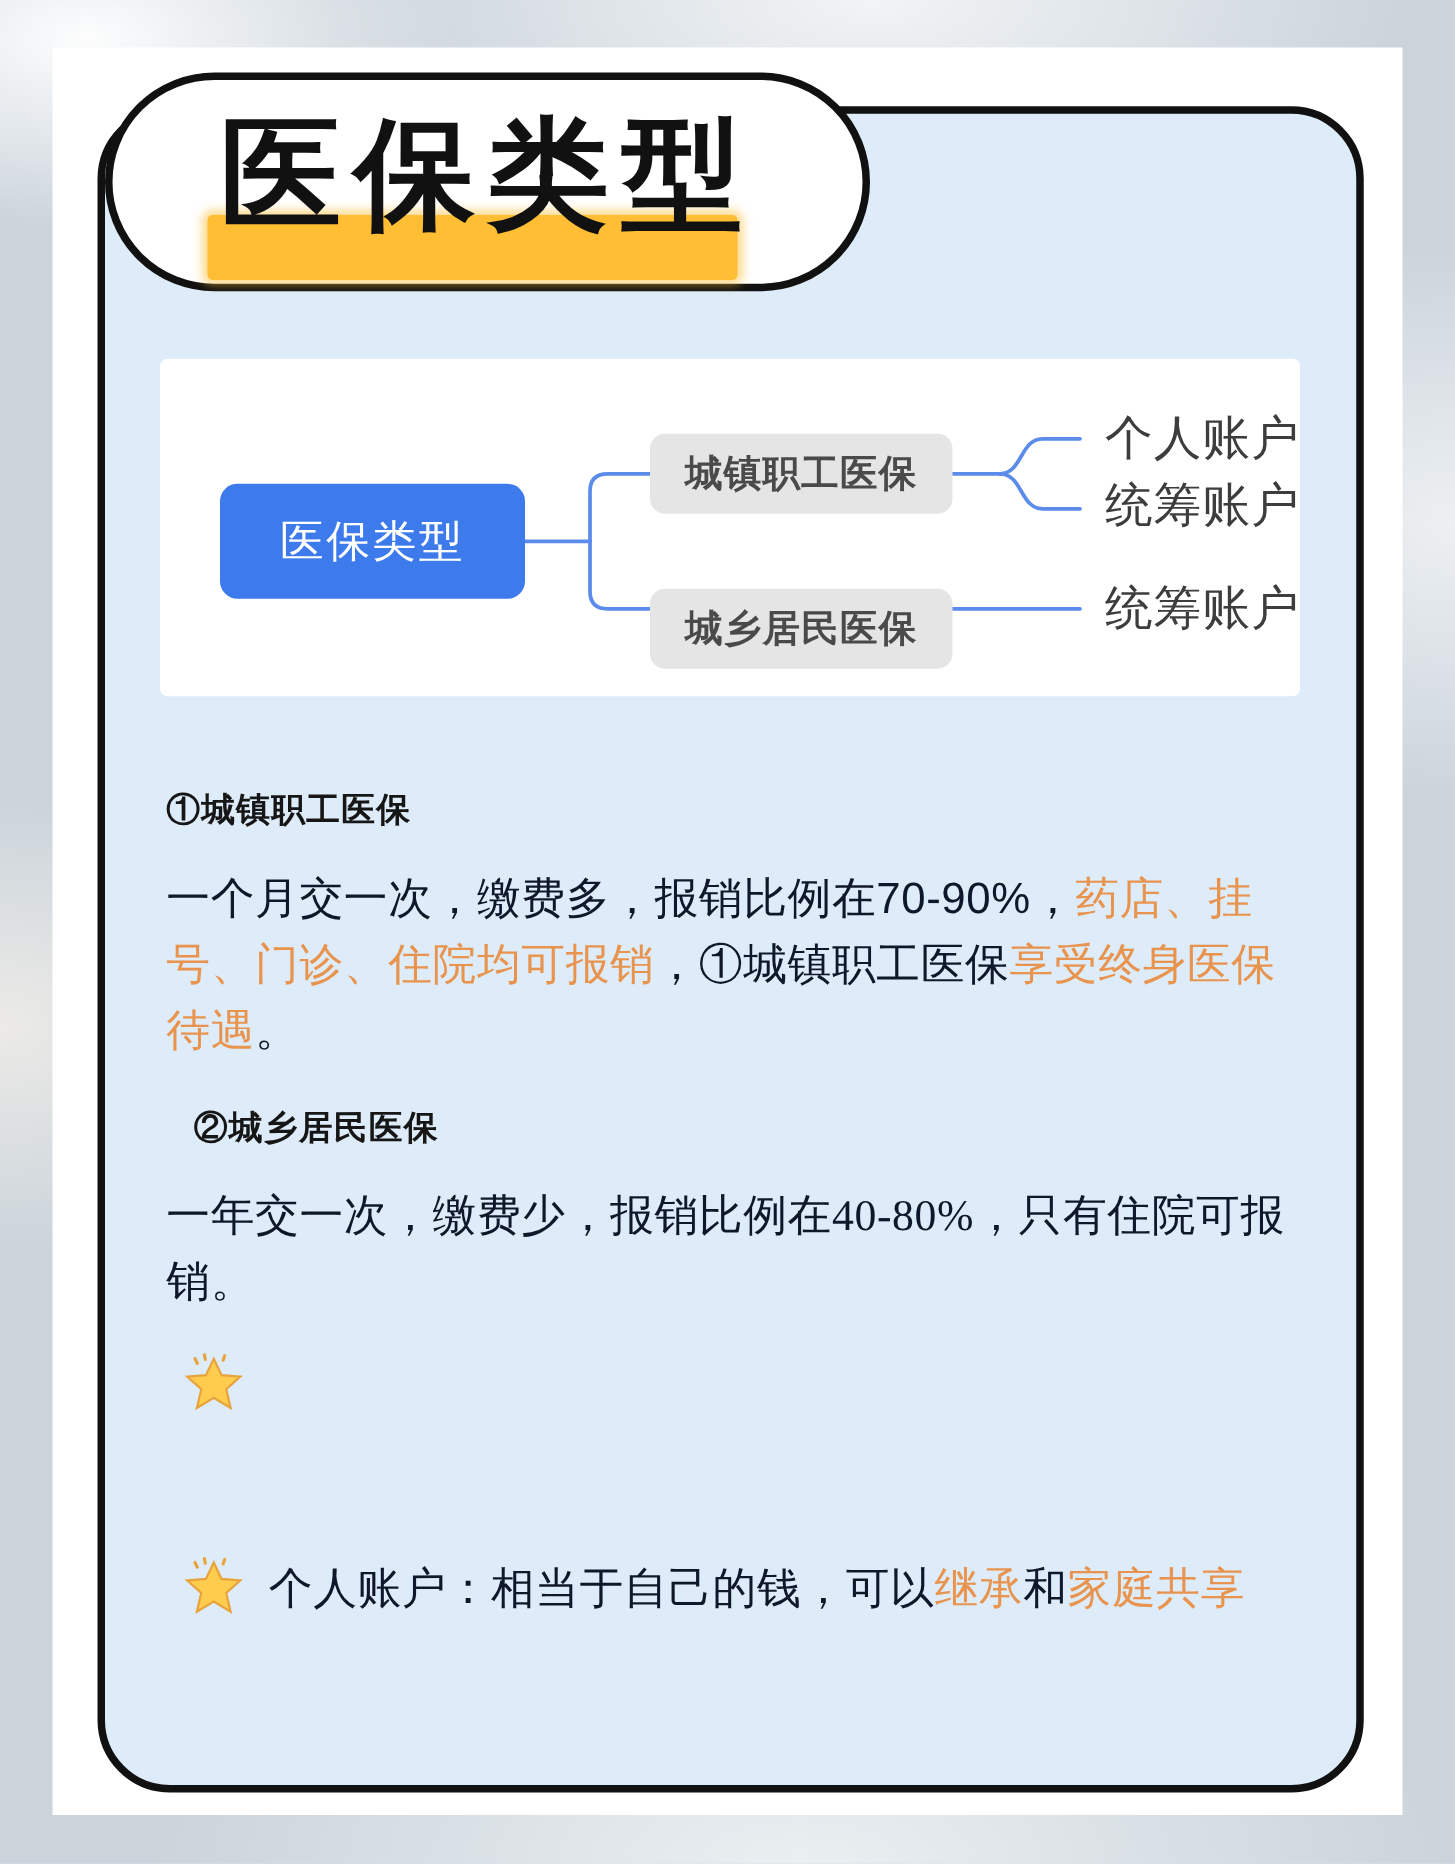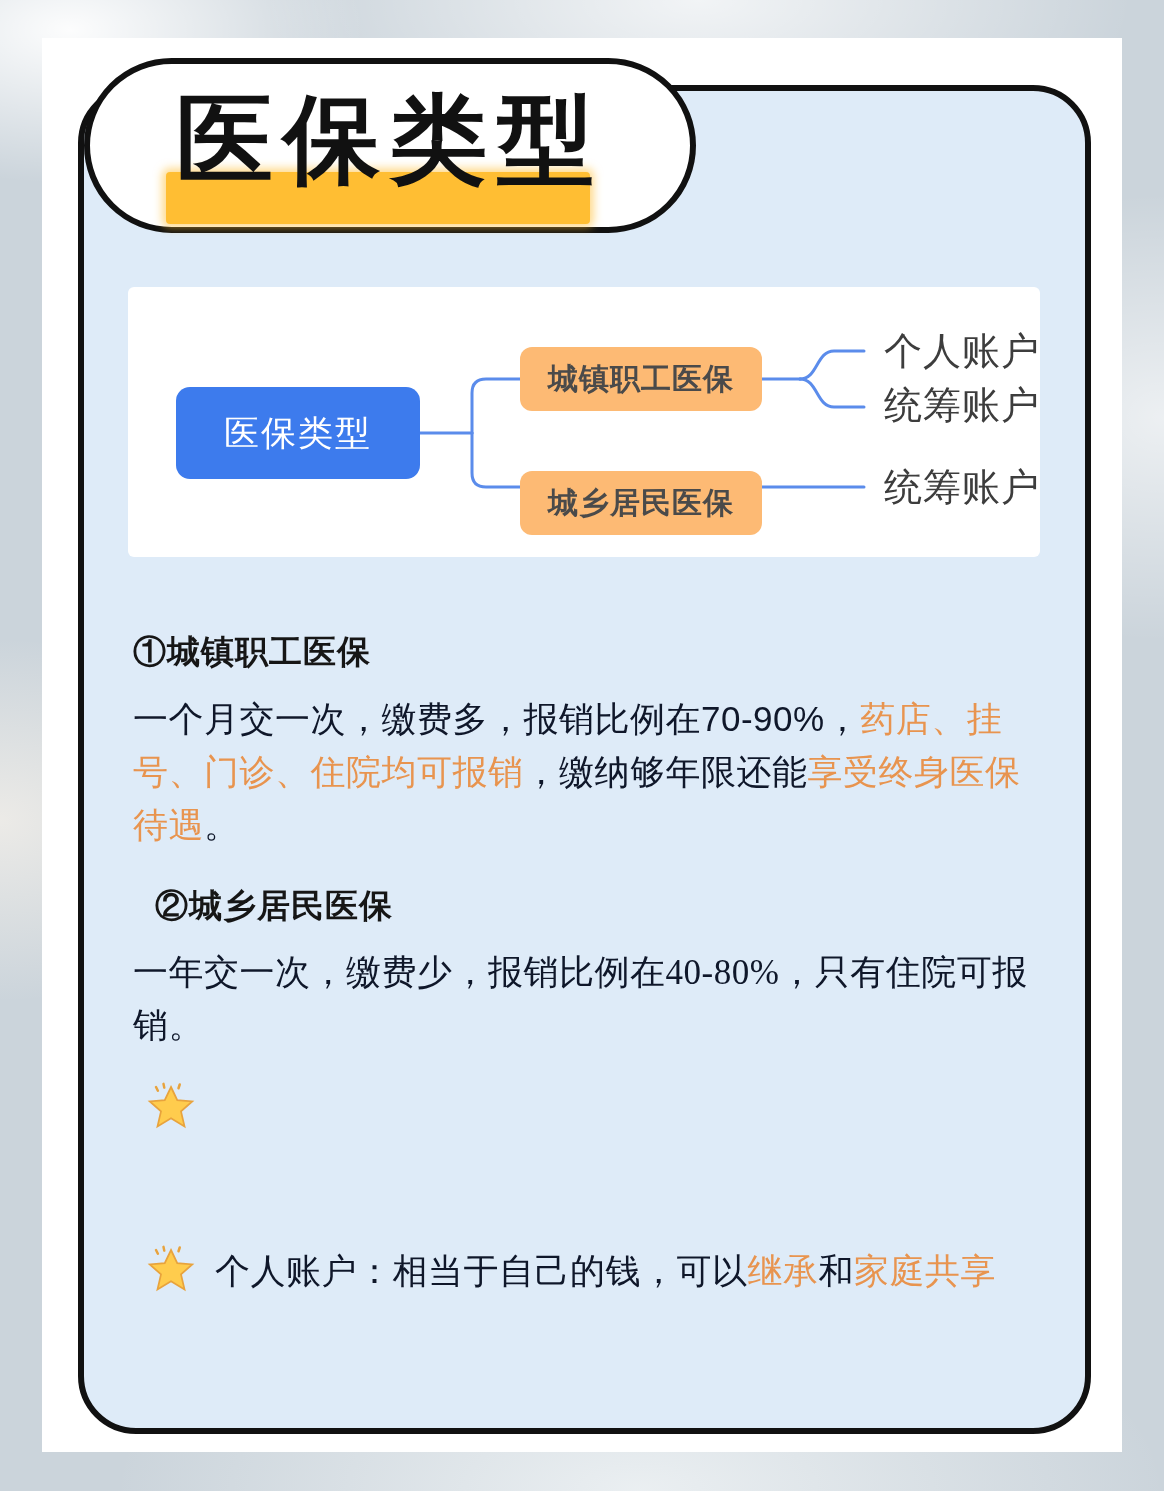--- a/index.html
+++ b/index.html
@@ -59,40 +59,40 @@
   }
   .diagram-panel .node-root {
     position:absolute; left:48px; top:100px; width:244px; height:92px;
     background:var(--node-blue,#3d7bed);
     border-radius:14px;
     display:flex; align-items:center; justify-content:center;
     color:#fff; font-size:35px; font-weight:500; letter-spacing:2px;
   }
   .diagram-panel .node-branch {
     position:absolute; width:242px; height:64px;
-    background:#fdba74; border-radius:12px;
+    background:#e5e5e5; border-radius:12px;
     display:flex; align-items:center; justify-content:center;
     color:#4a4a4a; font-size:30px; font-weight:600; letter-spacing:1px;
   }
   .node-branch.b1 { left:392px; top:60px; }
   .node-branch.b2 { left:392px; top:184px; }
   .diagram-panel .node-leaf {
     position:absolute; left:756px;
     color:#3d3d3d; font-size:38px; font-weight:500; letter-spacing:1px;
     line-height:36px; white-space:nowrap;
   }
   .node-leaf.l1 { top:46px; }
   .node-leaf.l2 { top:100px; }
   .node-leaf.l3 { top:182px; }
   svg.connectors { position:absolute; left:0; top:0; }
 
   
   .sec-heading {
     left:133px;
-    font-size:33px; font-weight:800; color:#161616; letter-spacing:1px;
+    font-size:27px; font-weight:800; color:#161616; letter-spacing:1px;
     white-space:nowrap;
   }
   .sec-body {
     left:133px; width:905px;
     font-size:35px; line-height:53px; color:#1f1f1f;
     letter-spacing:.5px;
   }
   .seg-dark   { color:#0f172a; }
   .seg-orange { color:var(--orange,#e8944f); }
 
@@ -132,21 +132,21 @@
   </svg>
   <div class="node-root">医保类型</div>
   <div class="node-branch b1">城镇职工医保</div>
   <div class="node-branch b2">城乡居民医保</div>
   <div class="node-leaf l1">个人账户</div>
   <div class="node-leaf l2">统筹账户</div>
   <div class="node-leaf l3">统筹账户</div>
 </div>
 
 <div class="abs sec-heading" style="top:630px;">①城镇职工医保</div>
-<div class="abs sec-body" style="top:692px;"><span class="seg-dark">一个月交一次，缴费多，报销比例在70-90%，</span><span class="seg-orange">药店、挂号、门诊、住院均可报销</span><span class="seg-dark">，缴纳够年限还能</span><span class="seg-orange">享受终身医保待遇</span><span class="seg-dark">。</span></div>
+<div class="abs sec-body" style="top:692px;"><span class="seg-dark">一个月交一次，缴费多，报销比例在70-90%，</span><span class="seg-orange">药店、挂号、门诊、住院均可报销</span><span class="seg-dark">，①城镇职工医保</span><span class="seg-orange">享受终身医保待遇</span><span class="seg-dark">。</span></div>
 
 <div class="abs sec-heading" style="top:884px;margin-left:22px;">②城乡居民医保</div>
 <div class="abs sec-body" style="top:946px;font-family:Liberation Serif, serif;"><span class="seg-dark">一年交一次，缴费少，报销比例在40-80%，只有住院可报销。</span></div>
 
 <div class="abs note" style="top:1080px;">
   <svg class="star" width="50" height="50" viewBox="0 0 40 40">
     <path d="M20 4 L25 14.5 L37 15.5 L28 23.5 L30.8 35.5 L20 29 L9.2 35.5 L12 23.5 L3 15.5 L15 14.5 Z" fill="#FFCC4D" stroke="#E8A33D" stroke-width="1.4"></path>
     <path d="M8 4 L9.5 7 M14 1.5 L14.6 4.5 M27 2 L26 5" stroke="#E8A33D" stroke-width="2" stroke-linecap="round"></path>
   </svg>
 </div>

